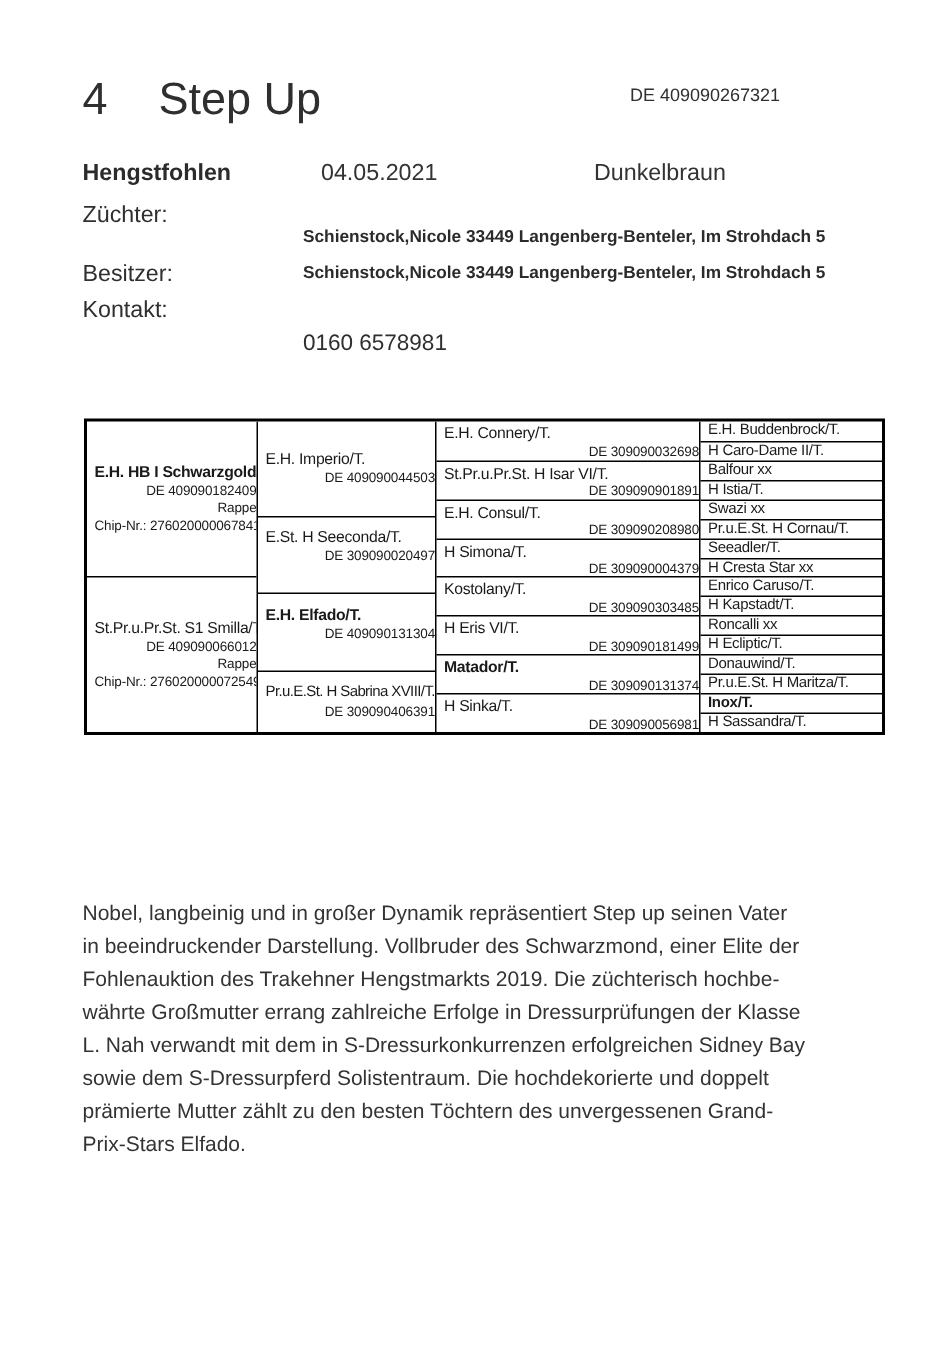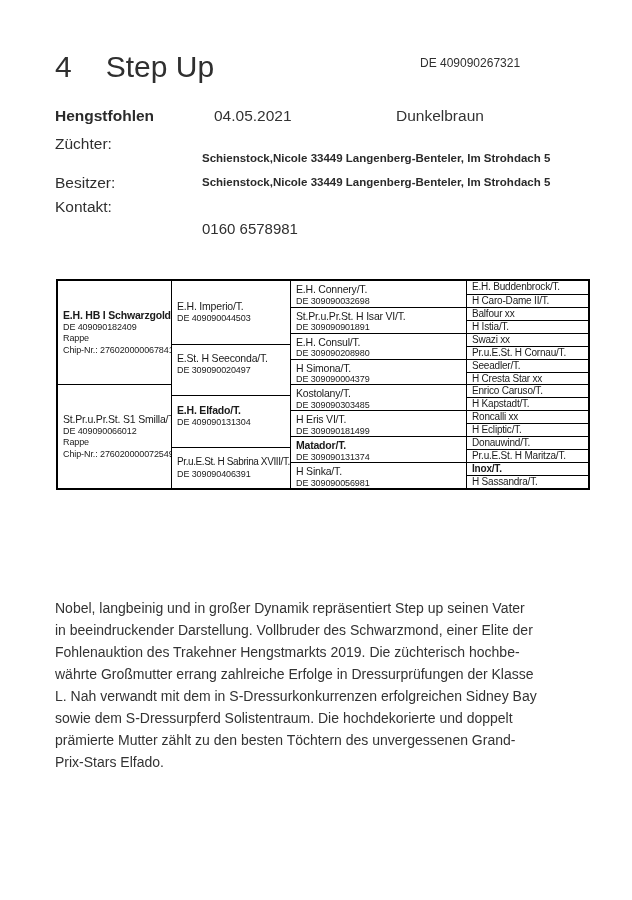--- a/index.html
+++ b/index.html
@@ -29,21 +29,21 @@
   .pcol:last-child{border-right:none;}
   .c1{width:114px;} .c2{width:119px;} .c3{width:176px;} .c4{width:120px;flex:1;}
   .cell{box-sizing:border-box;overflow:hidden;padding-left:5px;display:flex;
         flex-direction:column;justify-content:center;}
   .cell + .cell{border-top:1px solid #000;}
   .g1{height:107.2px;} .g2{height:53.6px;margin-top:11px;} .g3{height:26.8px;justify-content:flex-start;padding-top:2px;}
   .g4{height:13.4px;justify-content:flex-start;}
   .pname{font-size:10.5px;line-height:12.5px;white-space:nowrap;letter-spacing:-0.2px;}
   .pname.big{font-size:10.5px;line-height:13px;}
   .pname.xtight{font-size:10px;letter-spacing:-0.4px;}
-  .pde{font-size:9px;line-height:11.5px;white-space:nowrap;letter-spacing:-0.1px;}
+  .pde{font-size:9px;line-height:11.5px;white-space:nowrap;letter-spacing:-0.1px;text-align:right;}
   .bold{font-weight:bold;}
   .g4 .pname{font-size:10px;line-height:12px;}
 
   
   .desc{position:absolute;left:55px;top:597px;width:560px;font-size:14px;
         line-height:22px;color:#333;white-space:pre-line;}
 </style>
 </head>
 <body>
 

